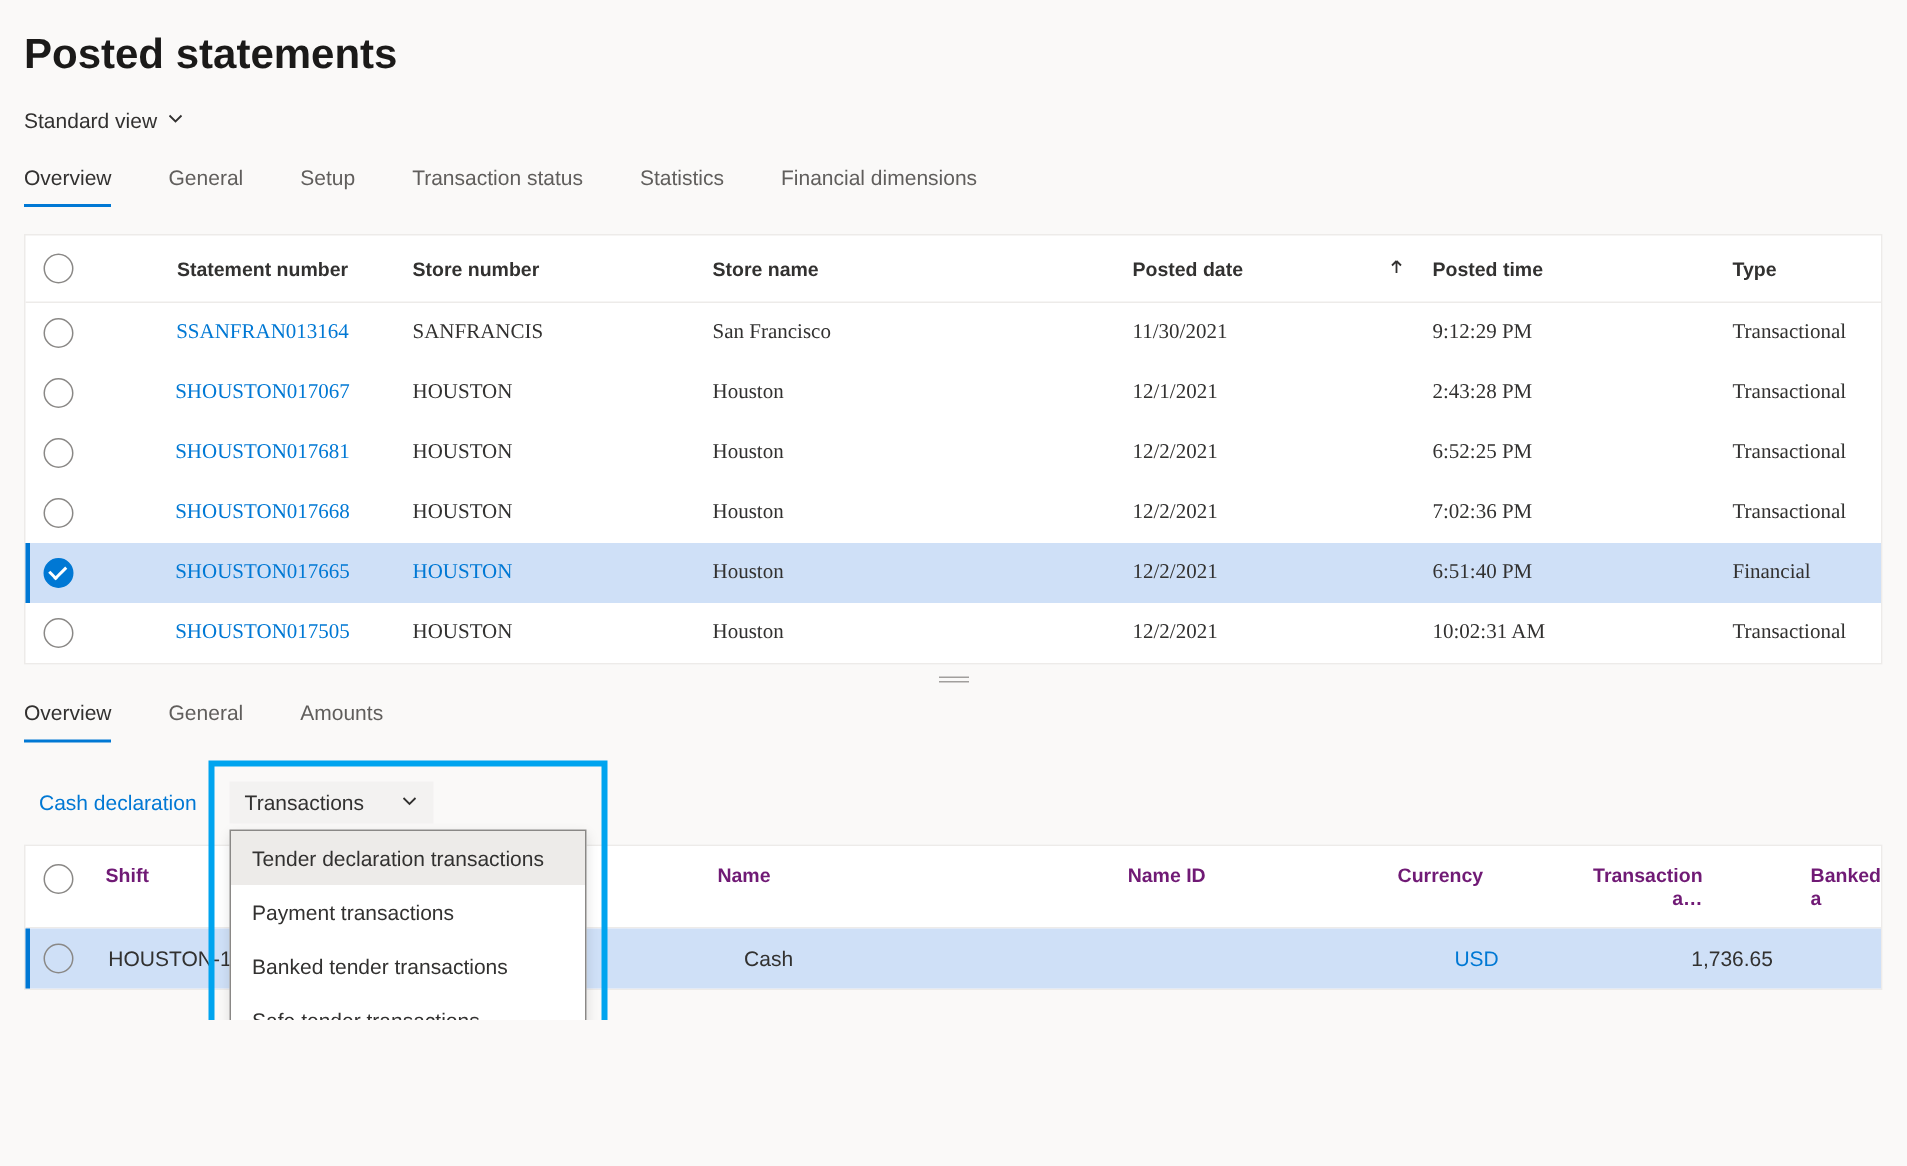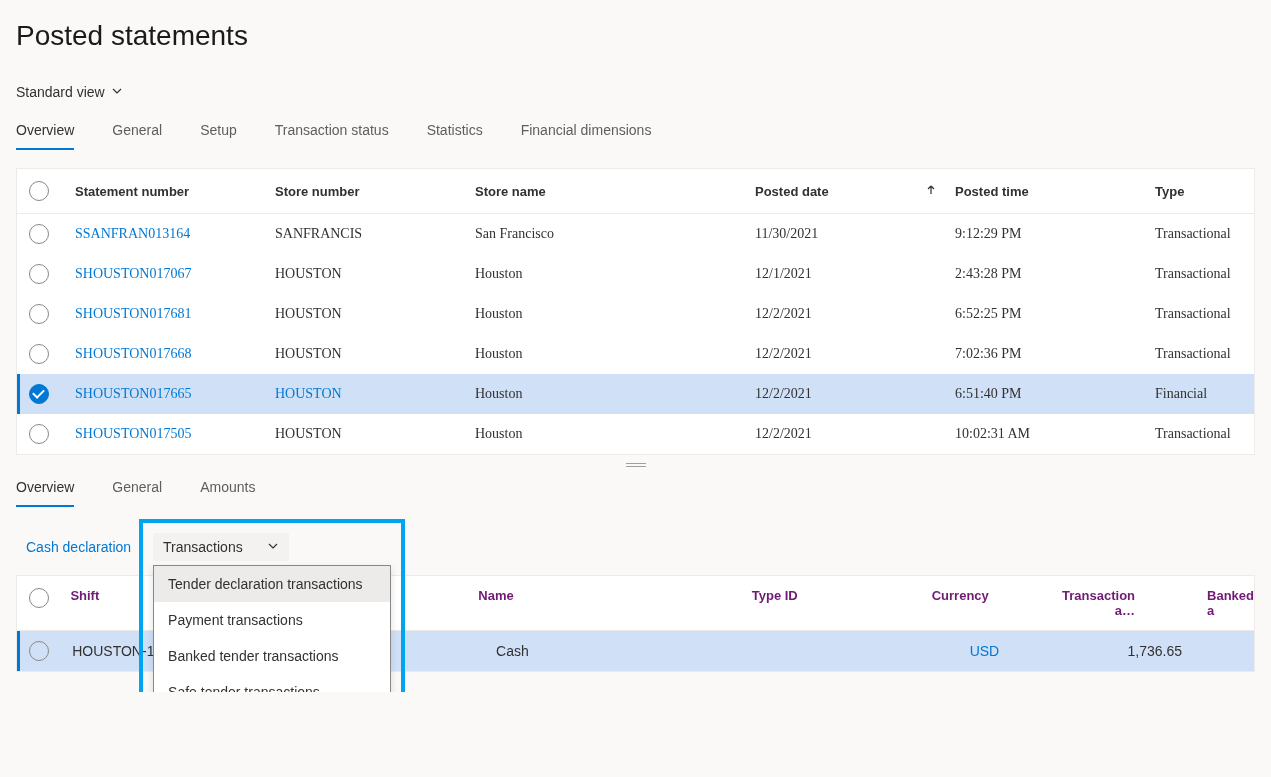--- a/index.html
+++ b/index.html
@@ -5,22 +5,22 @@
     * { box-sizing: border-box; margin: 0; padding: 0; }
     body {
       font-family: "Segoe UI", -apple-system, sans-serif;
       background: #faf9f8;
       color: #323130;
       font-size: 14px;
       padding: 20px 16px;
     }
     .page-title {
       font-size: 28px;
-      font-weight: 400;
-      margin-bottom: 32px;
+      font-weight: 700;
+      margin-bottom: 20px;
       color: #1b1a19;
     }
     .view-selector {
       display: inline-flex;
       align-items: center;
       gap: 6px;
       color: #323130;
       cursor: pointer;
       margin-bottom: 22px;
       font-size: 14px;
@@ -67,21 +67,21 @@
       position: relative;
       font-size: 14px;
       font-family: Liberation Serif, serif;
     }
     .grid-row.selected {
       background: #cfe0f7;
       border-left: 3px solid #0078d4;
       padding-left: 9px;
     }
     .col-check { width: 46px; display: flex; align-items: center; }
-    .col-stmt { width: 200px; }
+    .col-stmt { width: 200px; text-align: center; }
     .col-storenum { width: 200px; }
     .col-storename { width: 280px; }
     .col-posteddate { width: 200px; position: relative; }
     .col-postedtime { width: 200px; }
     .col-type { flex: 1; }
     .check-circle {
       width: 20px; height: 20px;
       border: 1px solid #8a8886;
       border-radius: 50%;
       display: inline-block;
@@ -356,21 +356,21 @@
     </div>
   </div>
 
   <div class="grid2">
     <div class="grid2-header">
       <div class="c2-check">
           <span class="check-circle"></span>
         </div>
       <div class="c2-shift">Shift</div>
       <div class="c2-name">Name</div>
-      <div class="c2-card">Type ID</div>
+      <div class="c2-card">Name ID</div>
       <div class="c2-curr">Currency</div>
       <div class="c2-trans">Transaction a…</div>
       <div class="c2-bank">Banked a</div>
     </div>
     <div id="grid2-rows">
         <div class="grid2-row selected">
           <div class="c2-check">
             <span class="check-circle"></span>
           </div>
           <div class="c2-shift">HOUSTON-1</div>

